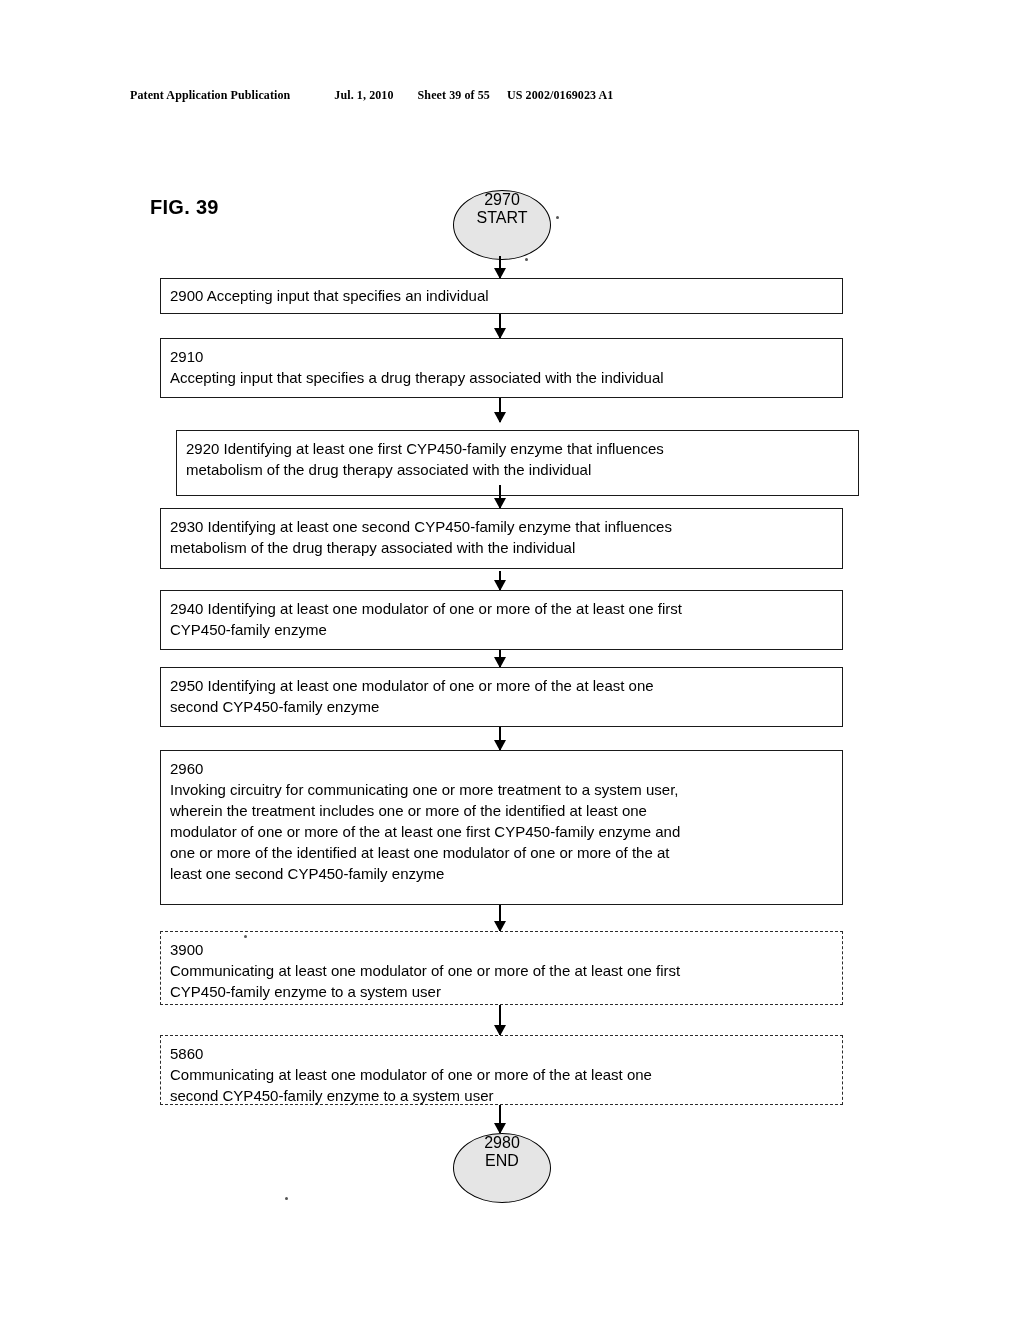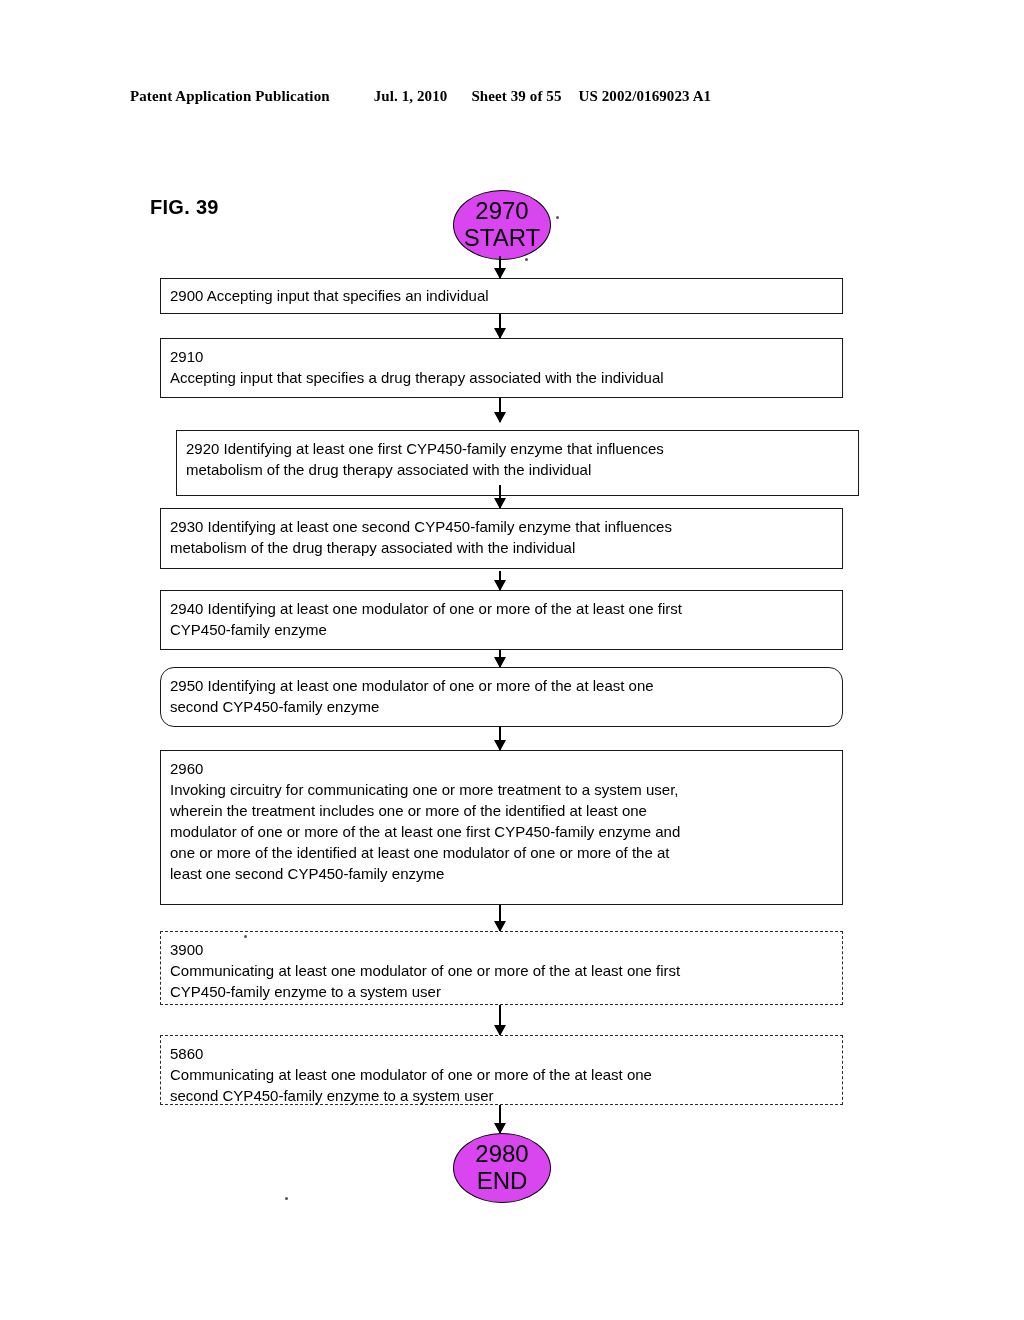--- a/index.html
+++ b/index.html
@@ -20,21 +20,21 @@
   .page-header {
     position: absolute;
     left: 130px;
     top: 88px;
     width: 760px;
     height: 26px;
     display: flex;
     align-items: baseline;
     font-family: "Liberation Serif", serif;
     font-weight: bold;
-    font-size: 15px;
+    font-size: 12px;
     letter-spacing: 0.1px;
     white-space: nowrap;
   }
   .hdr-pub      { margin-right: 44px; }
   .hdr-date     { margin-right: 24px; }
   .hdr-sheet    { margin-right: 17px; }
   .hdr-patno    { }
 
   
   .fig-label {
@@ -56,24 +56,23 @@
   }
 
   
   .oval {
     position: absolute;
     border: 1.6px solid #000;
     border-radius: 50%;
     display: flex;
     flex-direction: column;
     align-items: center;
-    justify-content: center;
     line-height: 1.12;
-    font-size: 24px;
-    background: #d946ef;
+    font-size: 16px;
+    background: #e5e5e5;
   }
   .oval .num  { }
   .oval .word { }
 
   #oval-start {
     left: 453px;
     top: 190px;
     width: 96px;
     height: 68px;
   }
@@ -100,21 +99,21 @@
     border: 1.2px dashed #2b2b2b;
   }
   .box .line { white-space: nowrap; }
 
   
   #box-2900 { top: 278px; height: 36px; padding-top: 6px; }
   #box-2910 { top: 338px; height: 60px; }
   #box-2920 { top: 430px; height: 66px; margin-left: 16px; }
   #box-2930 { top: 508px; height: 61px; }
   #box-2940 { top: 590px; height: 60px; }
-  #box-2950 { top: 667px; height: 60px; border-radius: 14px; }
+  #box-2950 { top: 667px; height: 60px; }
   #box-2960 { top: 750px; height: 155px; }
   #box-3900 { top: 931px; height: 74px; }
   #box-3910 { top: 1035px; height: 70px; }
 
   
   .conn {
     position: absolute;
     left: 499px;
     width: 2px;
     background: #000;

